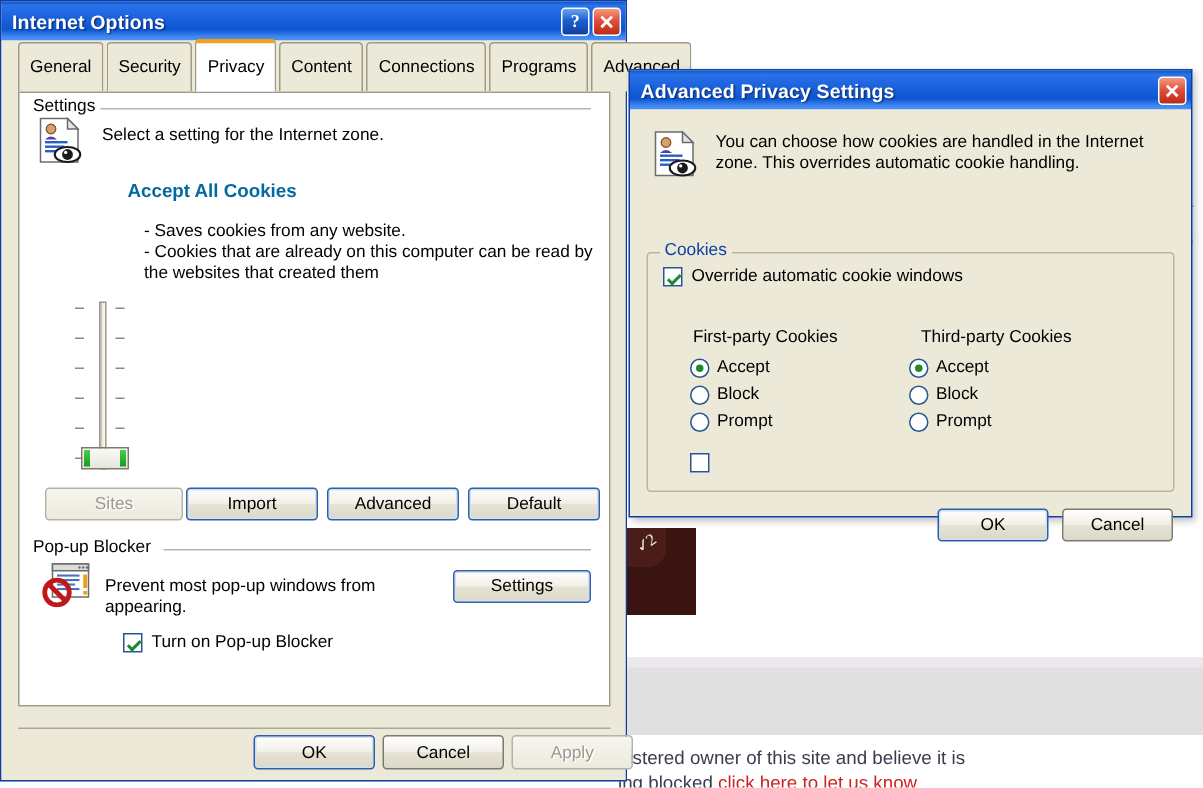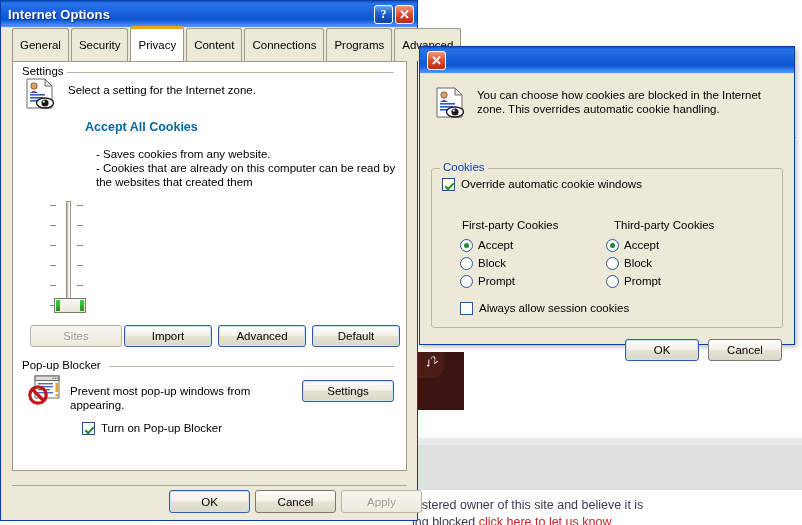--- a/index.html
+++ b/index.html
@@ -478,41 +478,42 @@
 
       <div class="sep-line" style="left:11px; top:458px; width:395px;"></div>
       <div class="btn default" style="left:168px; top:463px; width:81px; height:23px;">OK</div>
       <div class="btn" style="left:254px; top:463px; width:81px; height:23px;">Cancel</div>
       <div class="btn disabled" style="left:340px; top:463px; width:81px; height:23px;">Apply</div>
     </div>
   </div>
 
   <div class="xp-window" id="adv-dialog">
     <div class="xp-titlebar">
+      <div class="xp-title">Advanced Privacy Settings</div>
       <div class="xp-btn-group">
         <div class="tb-btn tb-close">✕</div>
       </div>
     </div>
 
     <div class="xp-body">
 
       <svg class="priv-icon" style="left:15px; top:14px;" viewBox="0 0 30 32">
         <polygon points="2,1 20,1 27,8 27,30 2,30" fill="#ffffff" stroke="#6b6b6b" stroke-width="1"></polygon>
         <polygon points="20,1 27,8 20,8" fill="#e4e4e4" stroke="#6b6b6b" stroke-width="1"></polygon>
         <circle cx="9" cy="8" r="3.2" fill="#d9a06a" stroke="#7a4a20" stroke-width="0.8"></circle>
         <path d="M5 15 q4 -4 8 0 z" fill="#5a3fa0"></path>
         <rect x="5" y="16" width="15" height="1.6" fill="#2a5fc0"></rect>
         <rect x="5" y="19" width="13" height="1.6" fill="#2a5fc0"></rect>
         <rect x="5" y="22" width="15" height="1.6" fill="#2a5fc0"></rect>
         <ellipse cx="20" cy="25" rx="8.5" ry="5" fill="#ffffff" stroke="#1a1a1a" stroke-width="1.4"></ellipse>
         <circle cx="20" cy="25" r="3.6" fill="#1a1a1a"></circle>
         <circle cx="18.8" cy="23.6" r="1.1" fill="#ffffff"></circle>
       </svg>
 
-      <div class="adv-static" style="left:57px; top:15px;">You can choose how cookies are blocked in the Internet</div>
+      <div class="adv-static" style="left:57px; top:15px;">You can choose how cookies are handled in the Internet</div>
       <div class="adv-static" style="left:57px; top:29px;">zone.  This overrides automatic cookie handling.</div>
 
       <div class="adv-group"></div>
       <div class="adv-group-label">Cookies</div>
 
       <div class="cb checked" style="left:22px; top:105px;"></div>
       <div class="cb-label" style="left:41px; top:105px;">Override automatic cookie windows</div>
 
       <div class="col-head" style="left:42px; top:146px;">First-party Cookies</div>
       <div class="rb checked" style="left:40px; top:166px;"></div>
@@ -524,20 +525,19 @@
 
       <div class="col-head" style="left:194px; top:146px;text-align:right;">Third-party Cookies</div>
       <div class="rb checked" style="left:186px; top:166px;"></div>
       <div class="rb-label" style="left:204px; top:166px;">Accept</div>
       <div class="rb" style="left:186px; top:184px;"></div>
       <div class="rb-label" style="left:204px; top:184px;">Block</div>
       <div class="rb" style="left:186px; top:202px;"></div>
       <div class="rb-label" style="left:204px; top:202px;">Prompt</div>
 
       <div class="cb" style="left:40px; top:229px;"></div>
-      <div class="cb-label" style="left:59px; top:229px;">Always allow session cookies</div>
 
       <div class="btn default" style="left:205px; top:266px; width:74px; height:22px;">OK</div>
       <div class="btn" style="left:288px; top:266px; width:74px; height:22px;">Cancel</div>
     </div>
   </div>
 
 </div>
 
 </body></html>

